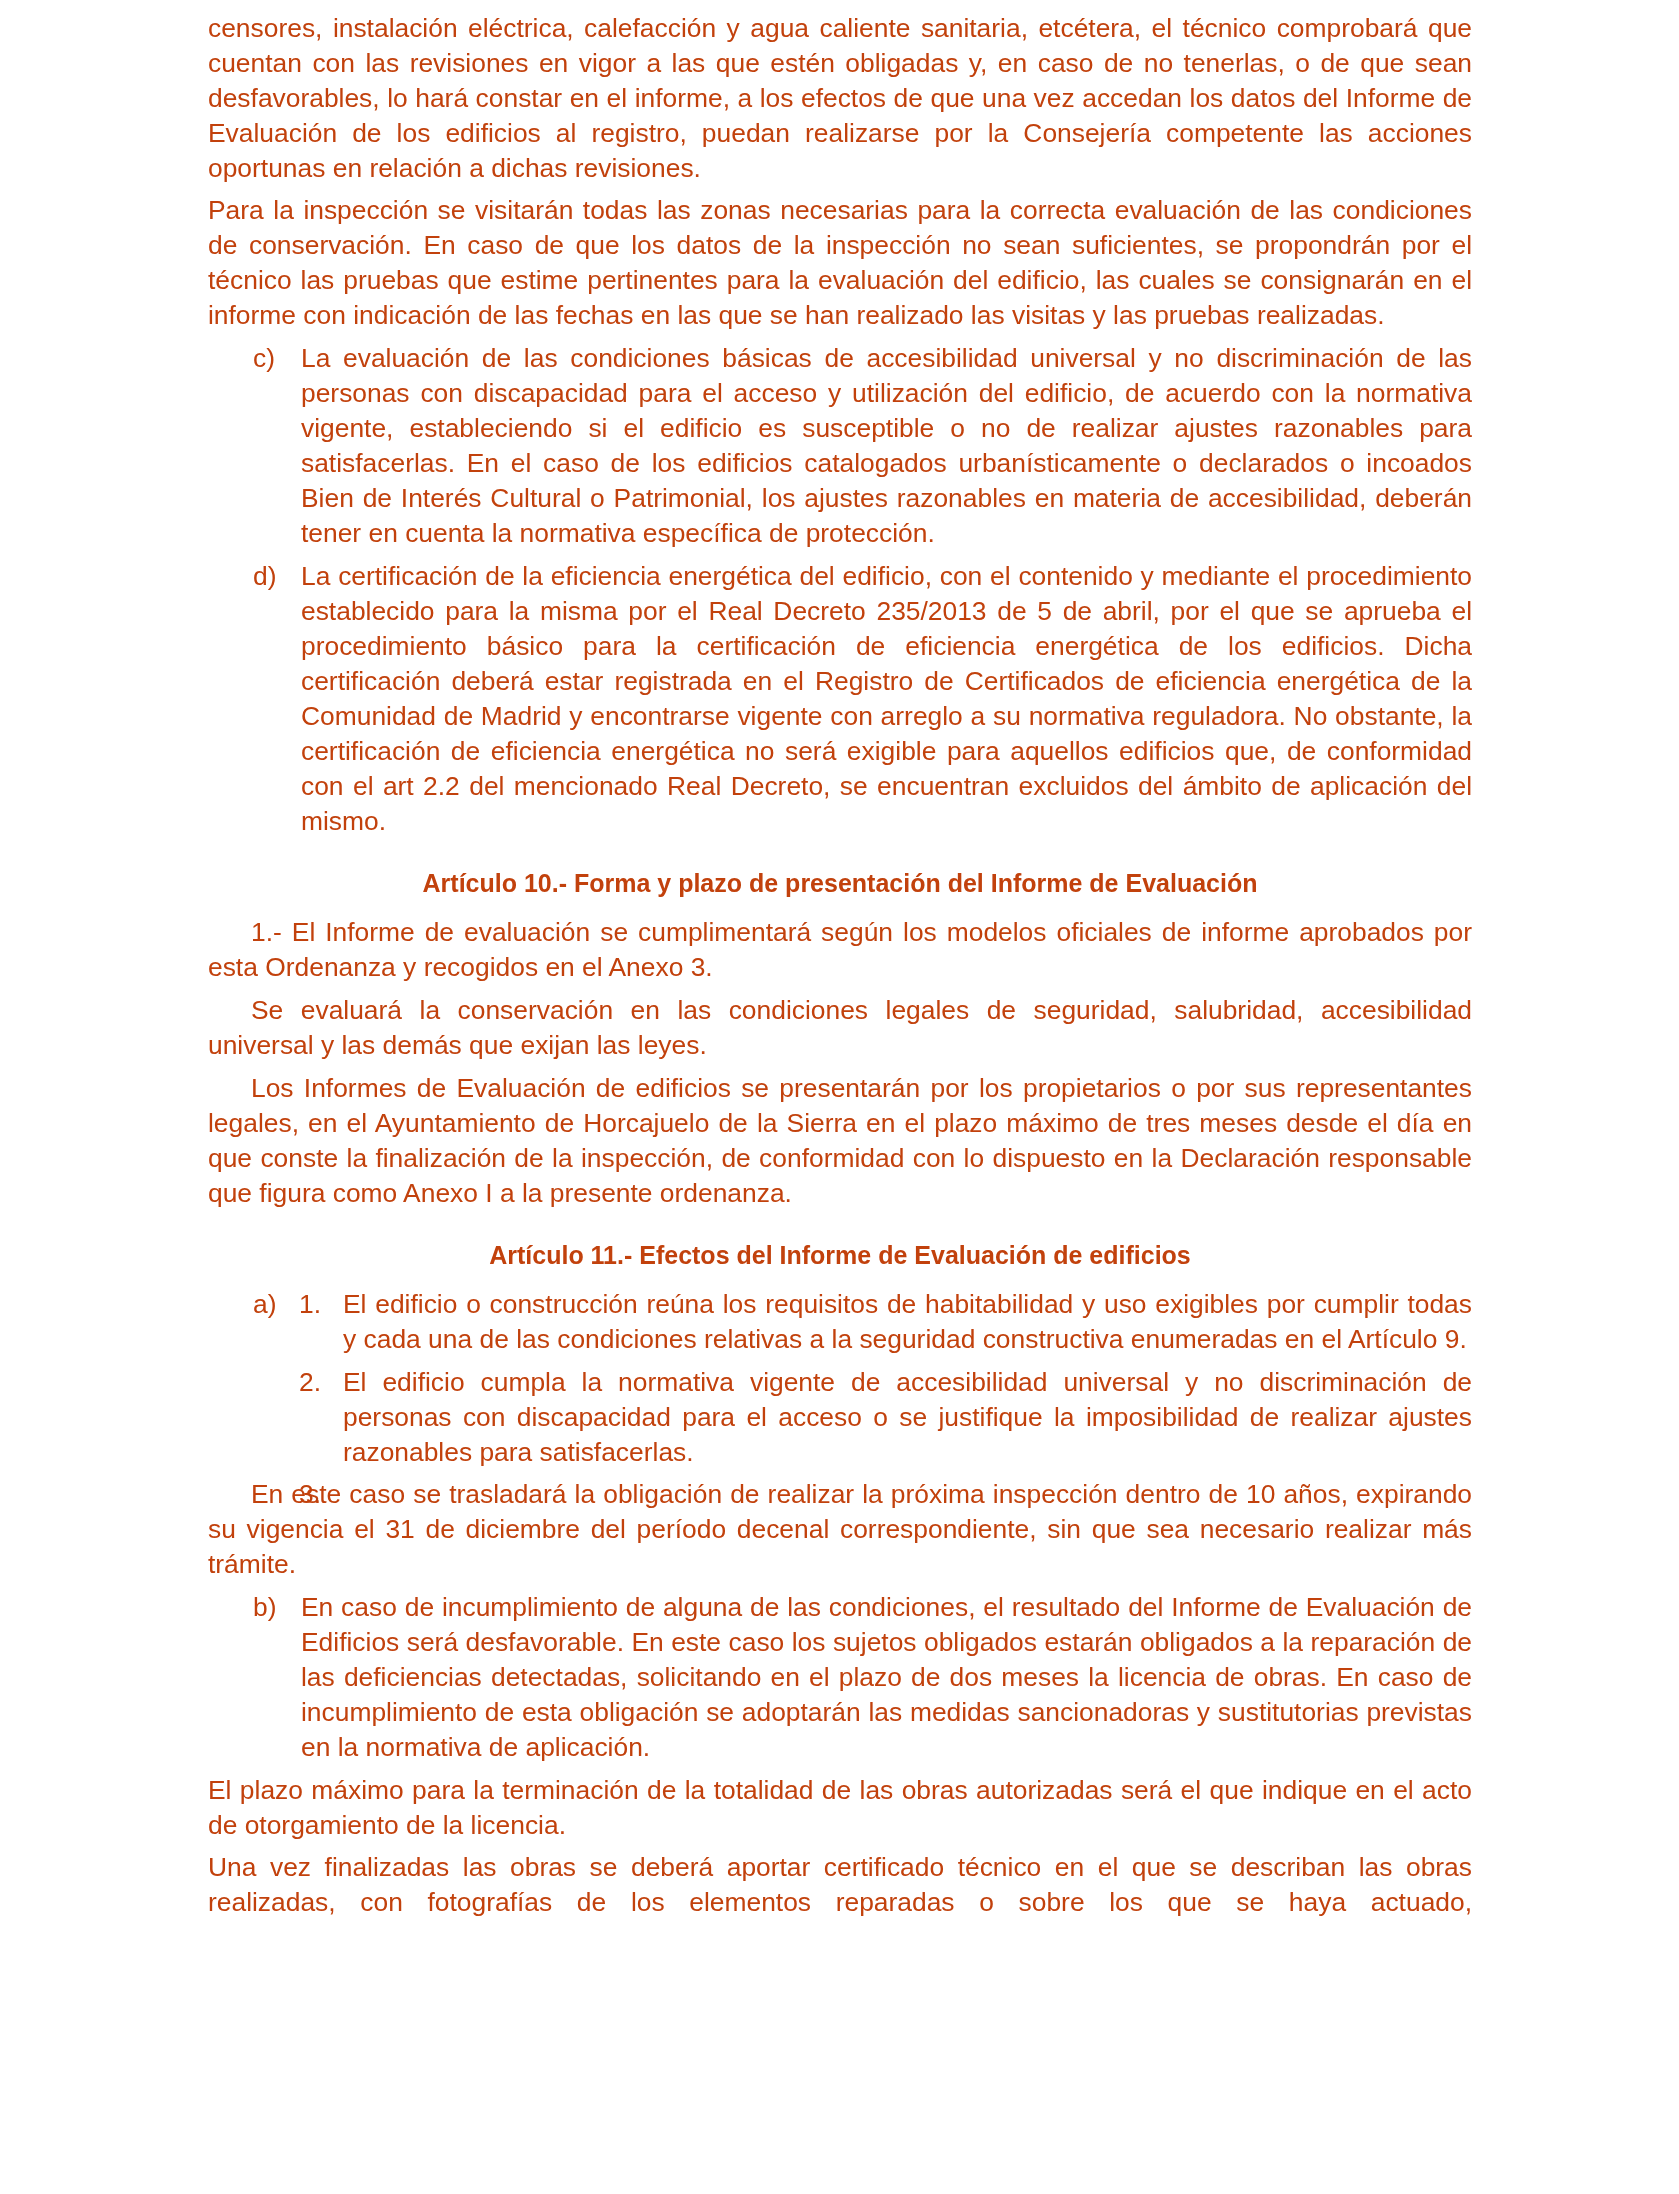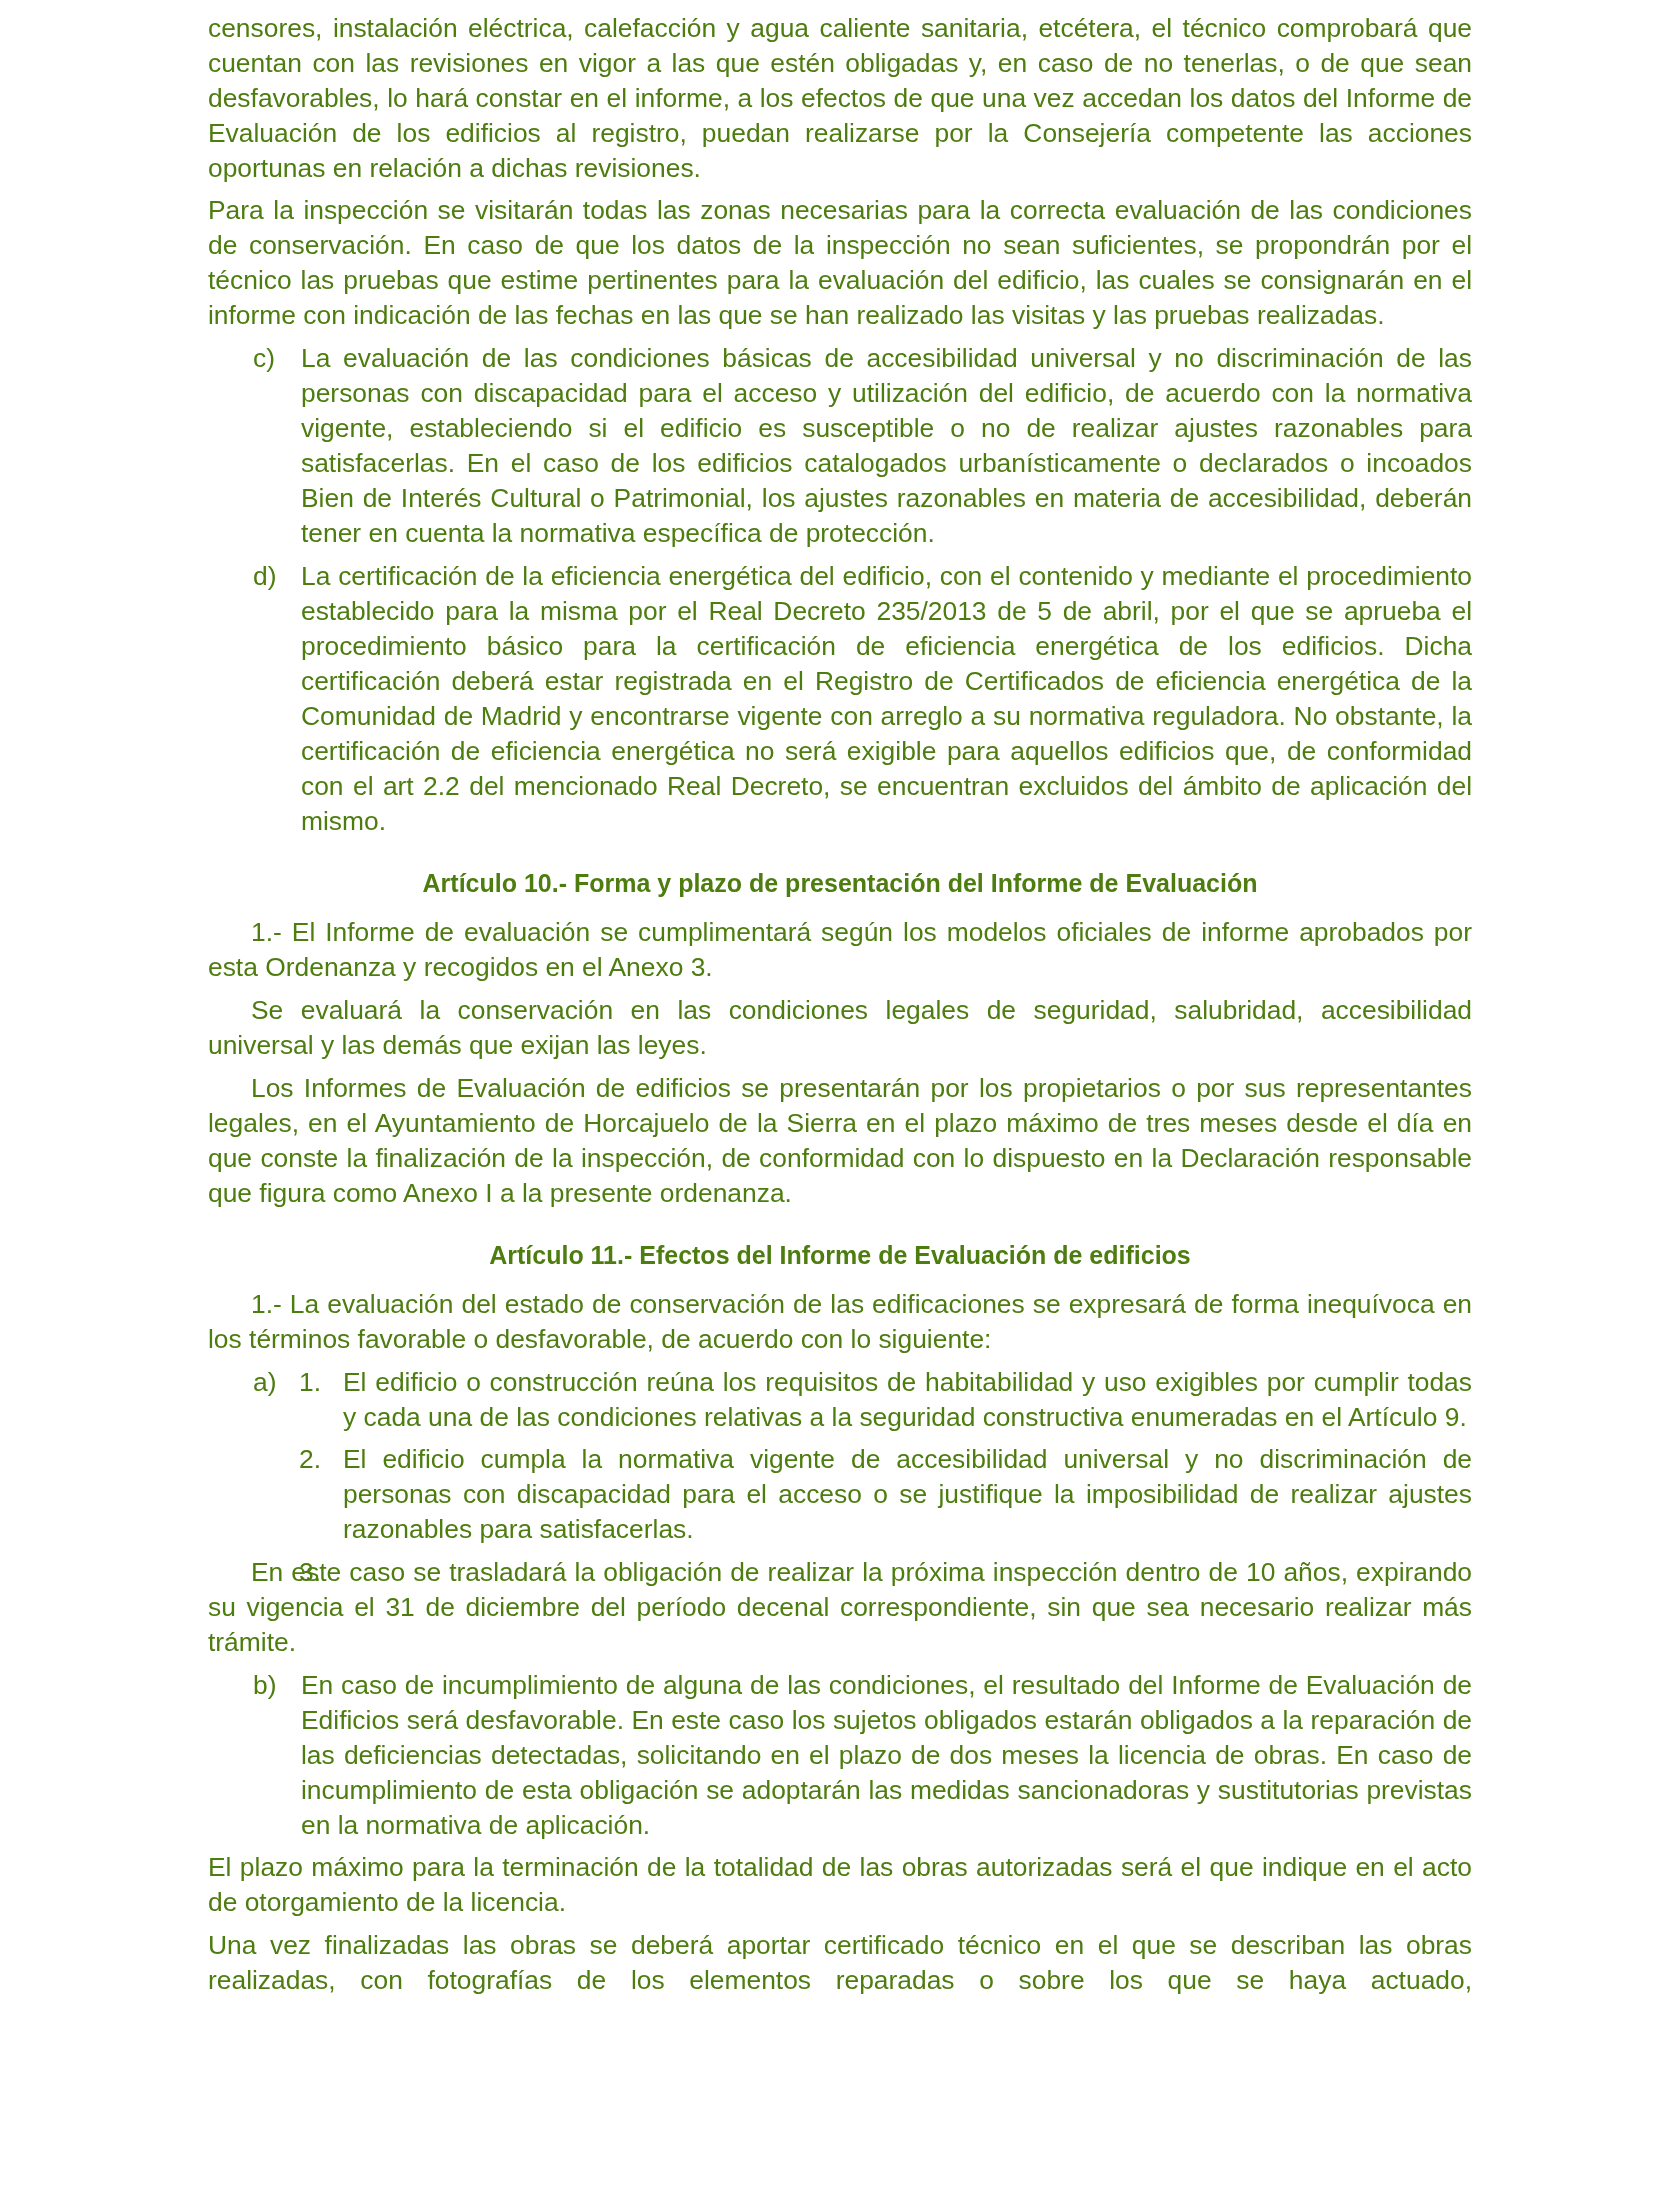--- a/index.html
+++ b/index.html
@@ -5,21 +5,21 @@
   html, body {
     margin: 0;
     padding: 0;
     background: #ffffff;
   }
   .page {
     position: relative;
     width: 1679px;
     height: 2194px;
     background: #ffffff;
-    color: #4d7c0f;
+    color: #c2410c;
     font-family: "Liberation Sans", "DejaVu Sans", sans-serif;
     font-size: 26.4px;
     line-height: 35px;
     overflow: hidden;
     box-sizing: border-box;
     padding: 10.7px 207px 0 208px;
   }
   .page p {
     margin: 0 0 7.7px 0;
     text-align: justify;
@@ -101,21 +101,20 @@
   <h2 class="heading">Artículo 10.- Forma y plazo de presentación del Informe de Evaluación</h2>
 
   <p class="p-article just">1.- El Informe de evaluación se cumplimentará según los modelos oficiales de informe aprobados por esta Ordenanza y recogidos en el Anexo 3.</p>
 
   <p class="p-article just">Se evaluará la conservación en las condiciones legales de seguridad, salubridad, accesibilidad universal y las demás que exijan las leyes.</p>
 
   <p class="p-article just">Los Informes de Evaluación de edificios se presentarán por los propietarios o por sus representantes legales, en el Ayuntamiento de Horcajuelo de la Sierra en el plazo máximo de tres meses desde el día en que conste la finalización de la inspección, de conformidad con lo dispuesto en la Declaración responsable que figura como Anexo I a la presente ordenanza.</p>
 
   <h2 class="heading">Artículo 11.- Efectos del Informe de Evaluación de edificios</h2>
 
-  <p class="p-article just">1.- La evaluación del estado de conservación de las edificaciones se expresará de forma inequívoca en los términos favorable o desfavorable, de acuerdo con lo siguiente:</p>
 
   <div class="li-letter just">
     <span class="marker">a)</span>
   </div>
 
   <div class="li-num just">
     <span class="marker">1.</span>
     <span>El edificio o construcción reúna los requisitos de habitabilidad y uso exigibles por cumplir todas y cada una de las condiciones relativas a la seguridad constructiva enumeradas en el Artículo 9.</span>
   </div>
 

